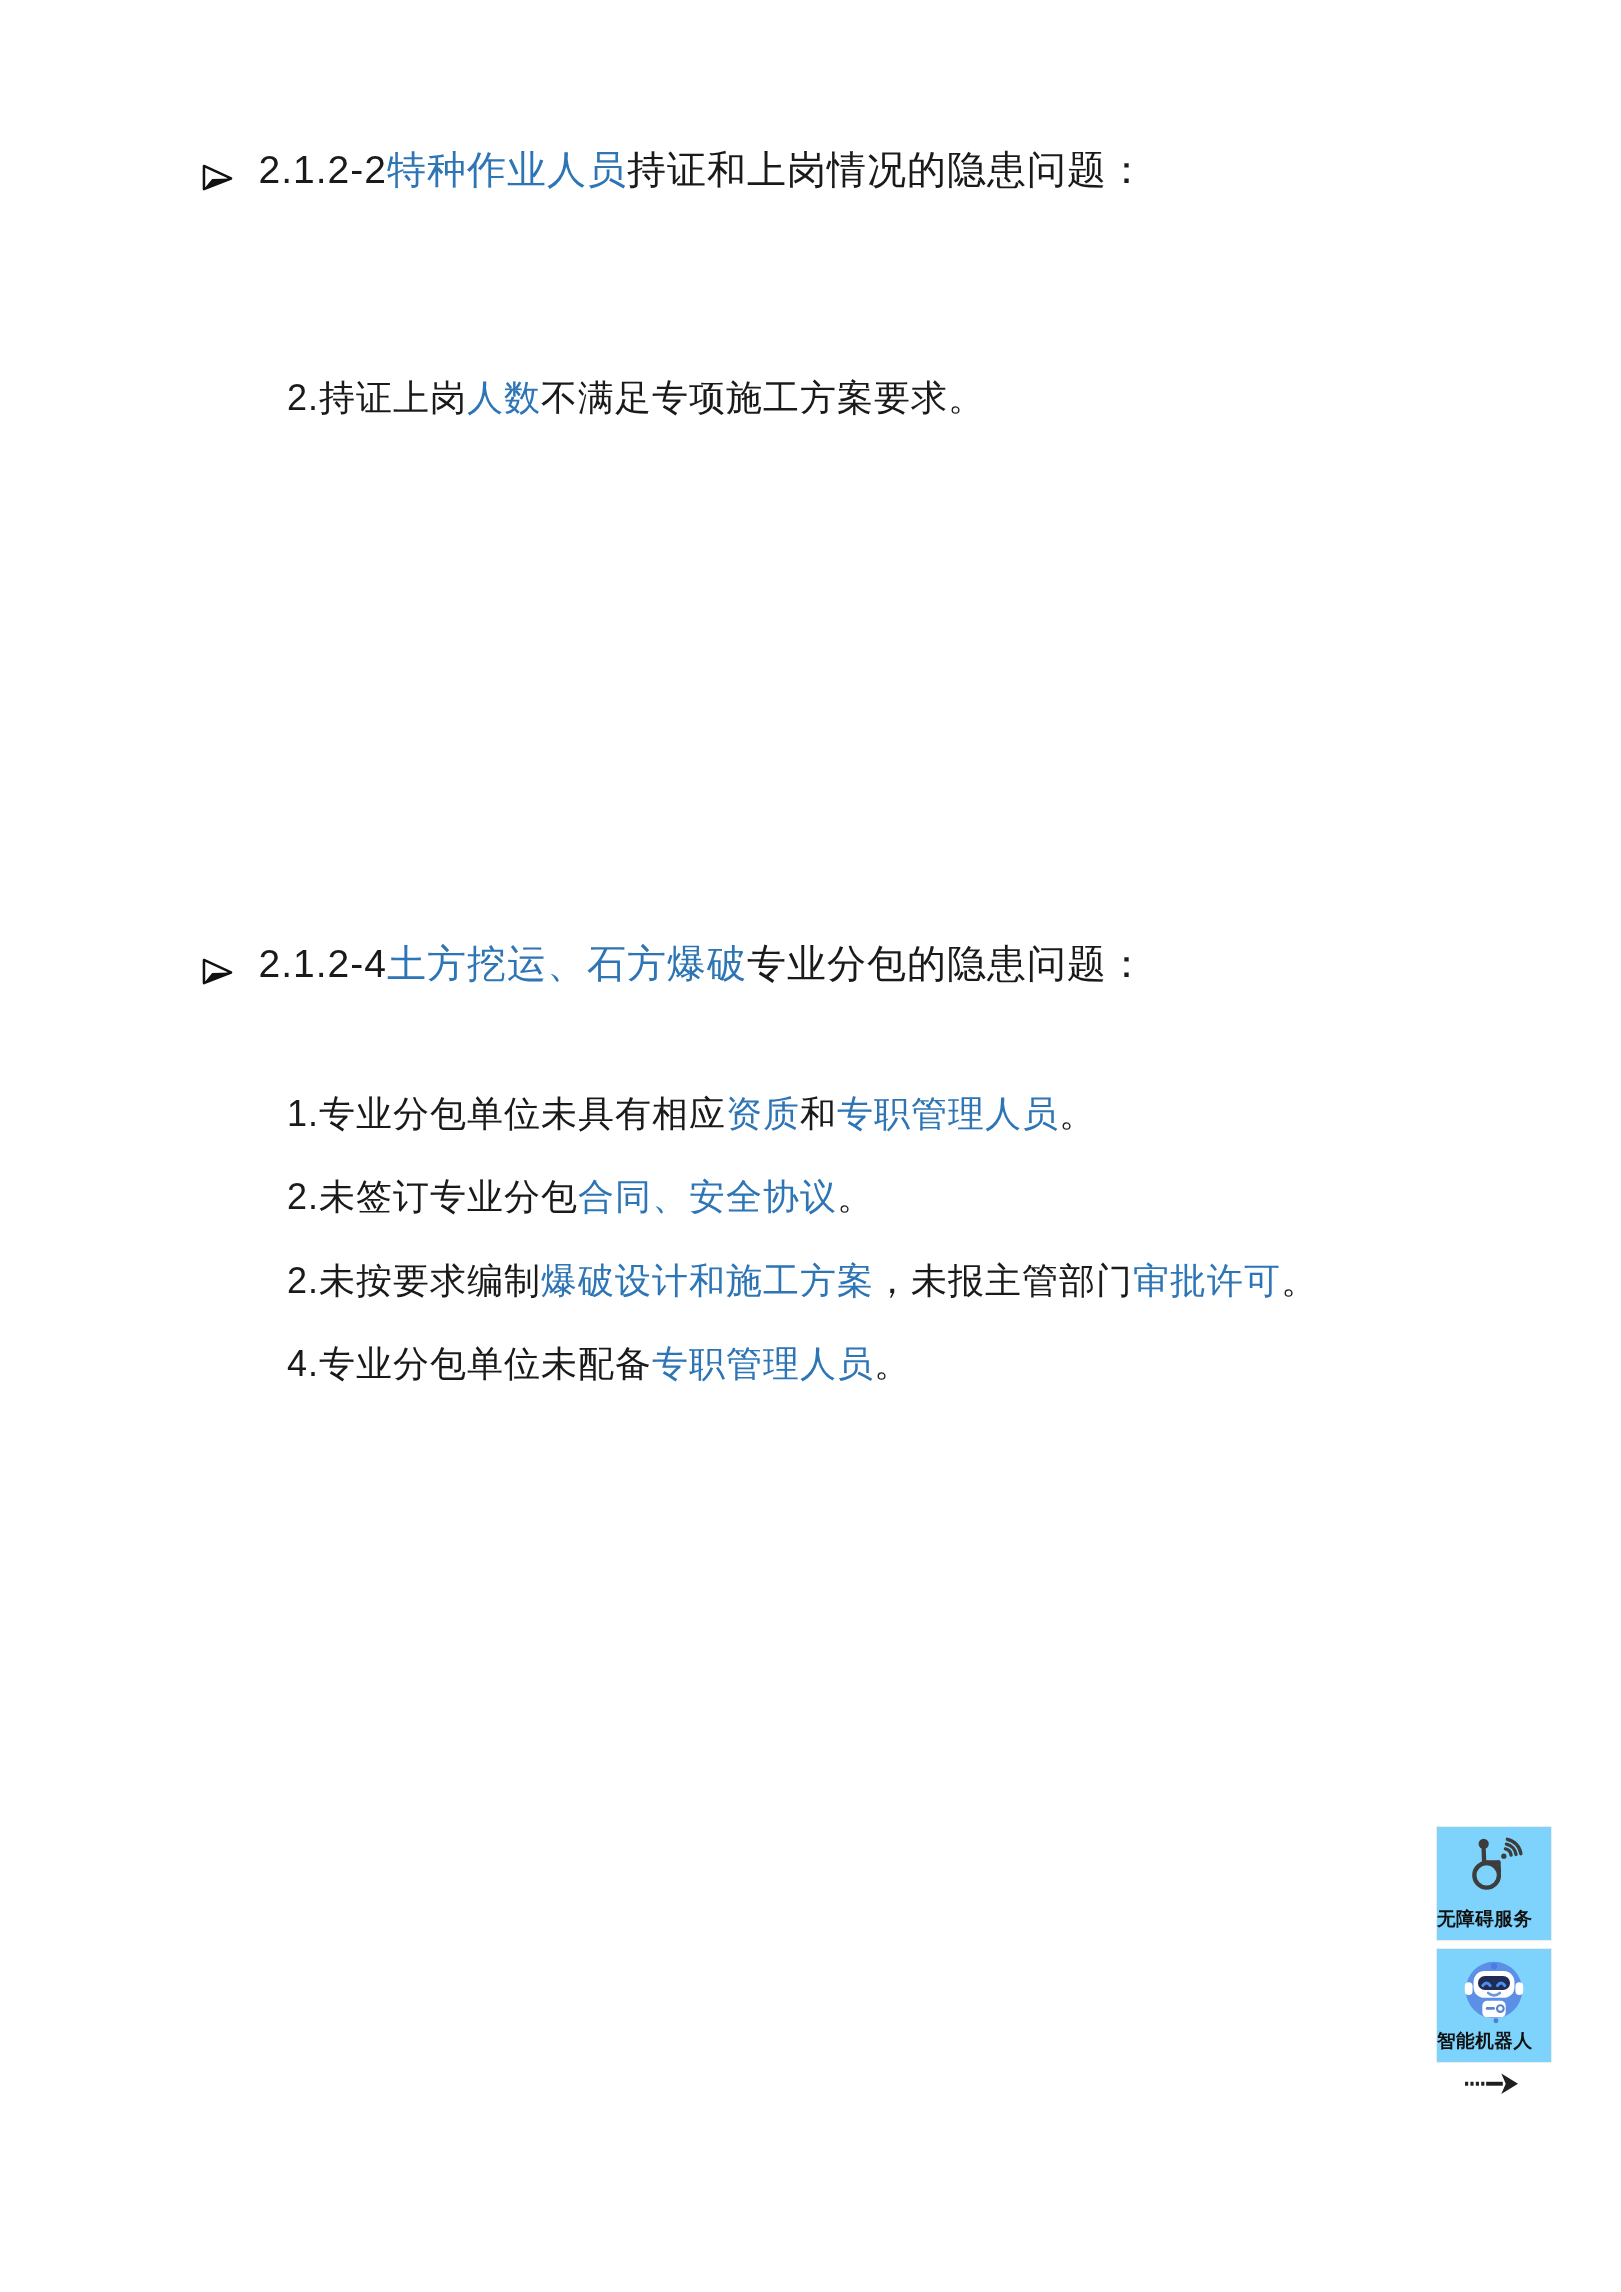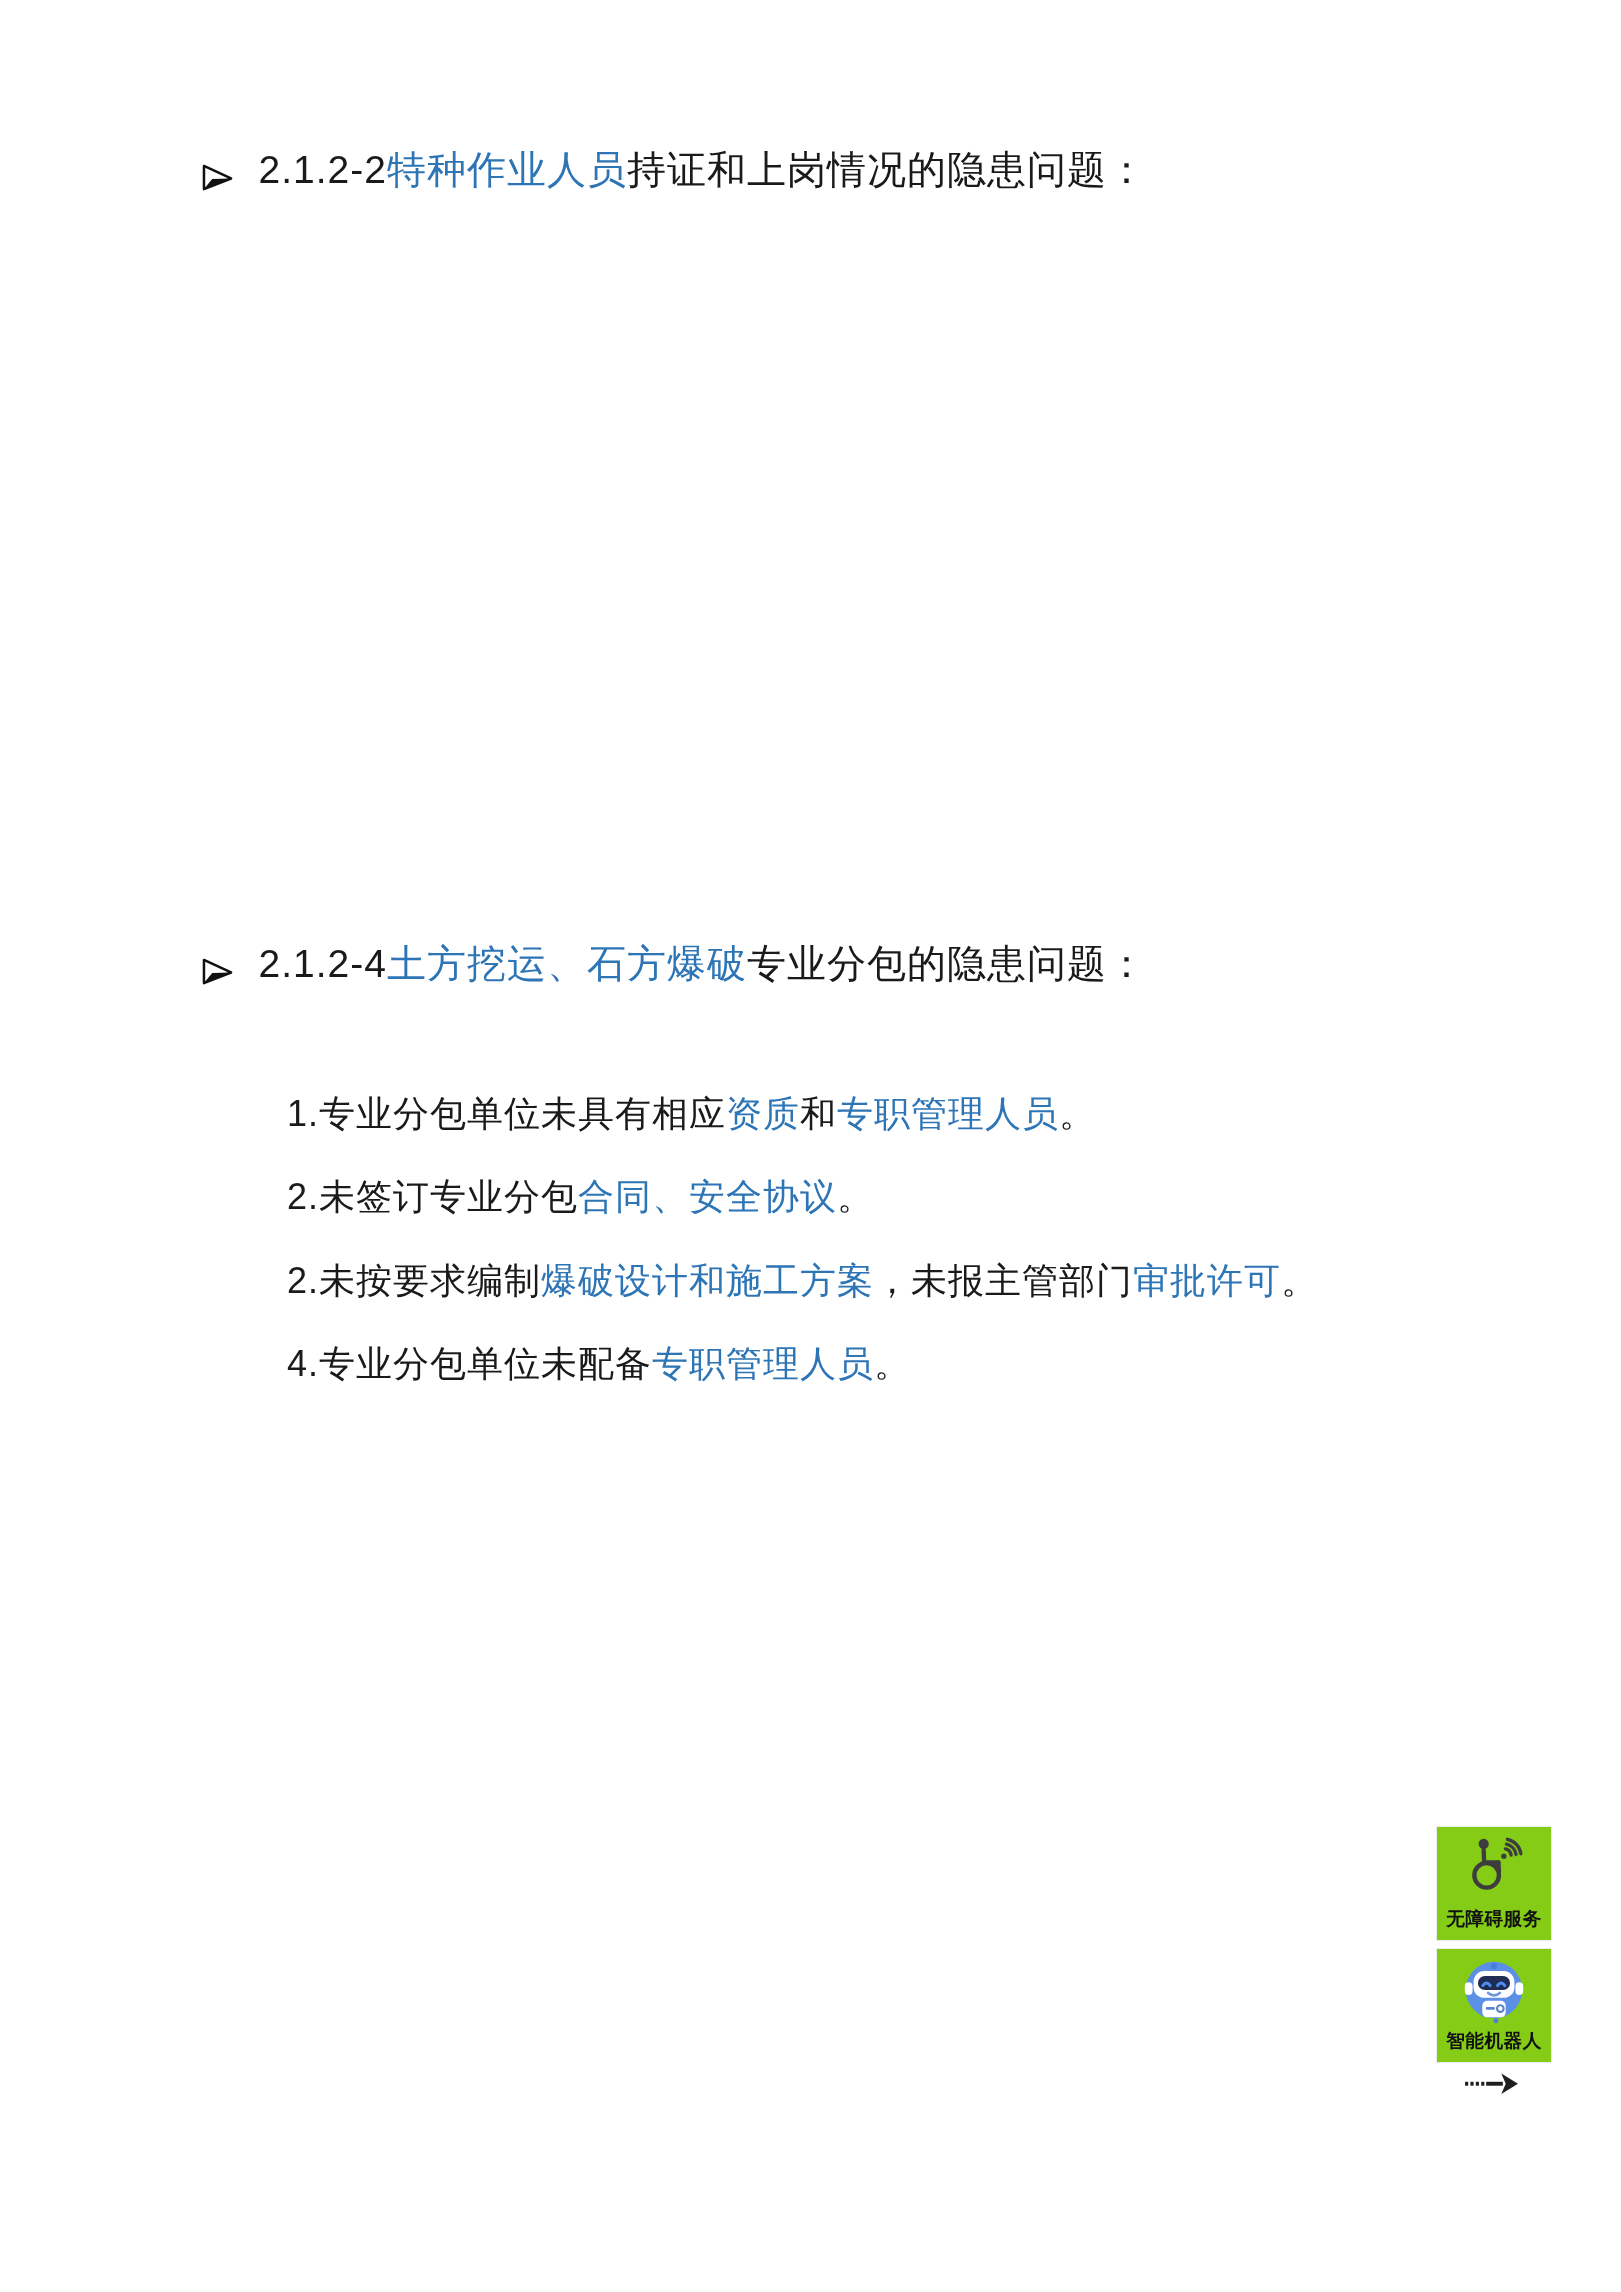--- a/index.html
+++ b/index.html
@@ -19,22 +19,22 @@
   }
   .bullet-wrap{display:inline-block;margin-right:23.5px;padding-top:8.8px;}
   .item{
     position:absolute;left:287px;
     font-size:36px;line-height:45px;letter-spacing:1px;
     white-space:nowrap;color:#1a1a1a;
   }
   .accent{color:var(--accent,#2E75B6);}
   .card{
     position:absolute;left:1436px;width:116px;height:115px;
-    background:#84cc16;border:1px solid #ececec;box-sizing:border-box;
-    display:flex;flex-direction:column;align-items:center;justify-content:flex-end;
+    background:#7dd3fc;border:1px solid #ececec;box-sizing:border-box;
+    display:flex;flex-direction:column;justify-content:flex-end;
     cursor:pointer;
   }
   .card .icon-slot{position:absolute;top:5.9px;left:0;right:0;display:flex;justify-content:center;}
   .card-label{
     font-size:18.6px;font-weight:700;color:#111111;
     margin-bottom:7.8px;letter-spacing:0.5px;white-space:nowrap;
   }
   .next-arrow{
     position:absolute;left:1464px;top:2070px;width:57px;height:31px;
     display:flex;align-items:center;justify-content:center;cursor:pointer;
@@ -48,20 +48,21 @@
   <div class="heading" style="top:145px">
     <span class="bullet-wrap">
       <svg width="35" height="29" viewBox="0 0 36 30">
         <path d="M4 3 L32 16 L4 27 Z" fill="none" stroke="#111" stroke-width="2.6" stroke-linejoin="round"></path>
         <path d="M4 27 L32 16 L12.5 16.5 Z" fill="#111"></path>
       </svg>
     </span>
     <span class="htext"><span>2.1.2-2</span><span class="accent">特种作业人员</span><span>持证和上岗情况的隐患问题：</span></span>
   </div>
 
+  <div class="item" style="top:375px"><span>2.持证上岗</span><span class="accent">人数</span><span>不满足专项施工方案要求。</span></div>
 
   <div class="heading" style="top:939px">
     <span class="bullet-wrap">
       <svg width="35" height="29" viewBox="0 0 36 30">
         <path d="M4 3 L32 16 L4 27 Z" fill="none" stroke="#111" stroke-width="2.6" stroke-linejoin="round"></path>
         <path d="M4 27 L32 16 L12.5 16.5 Z" fill="#111"></path>
       </svg>
     </span>
     <span class="htext"><span>2.1.2-4</span><span class="accent">土方挖运、石方爆破</span><span>专业分包的隐患问题：</span></span>
   </div>

